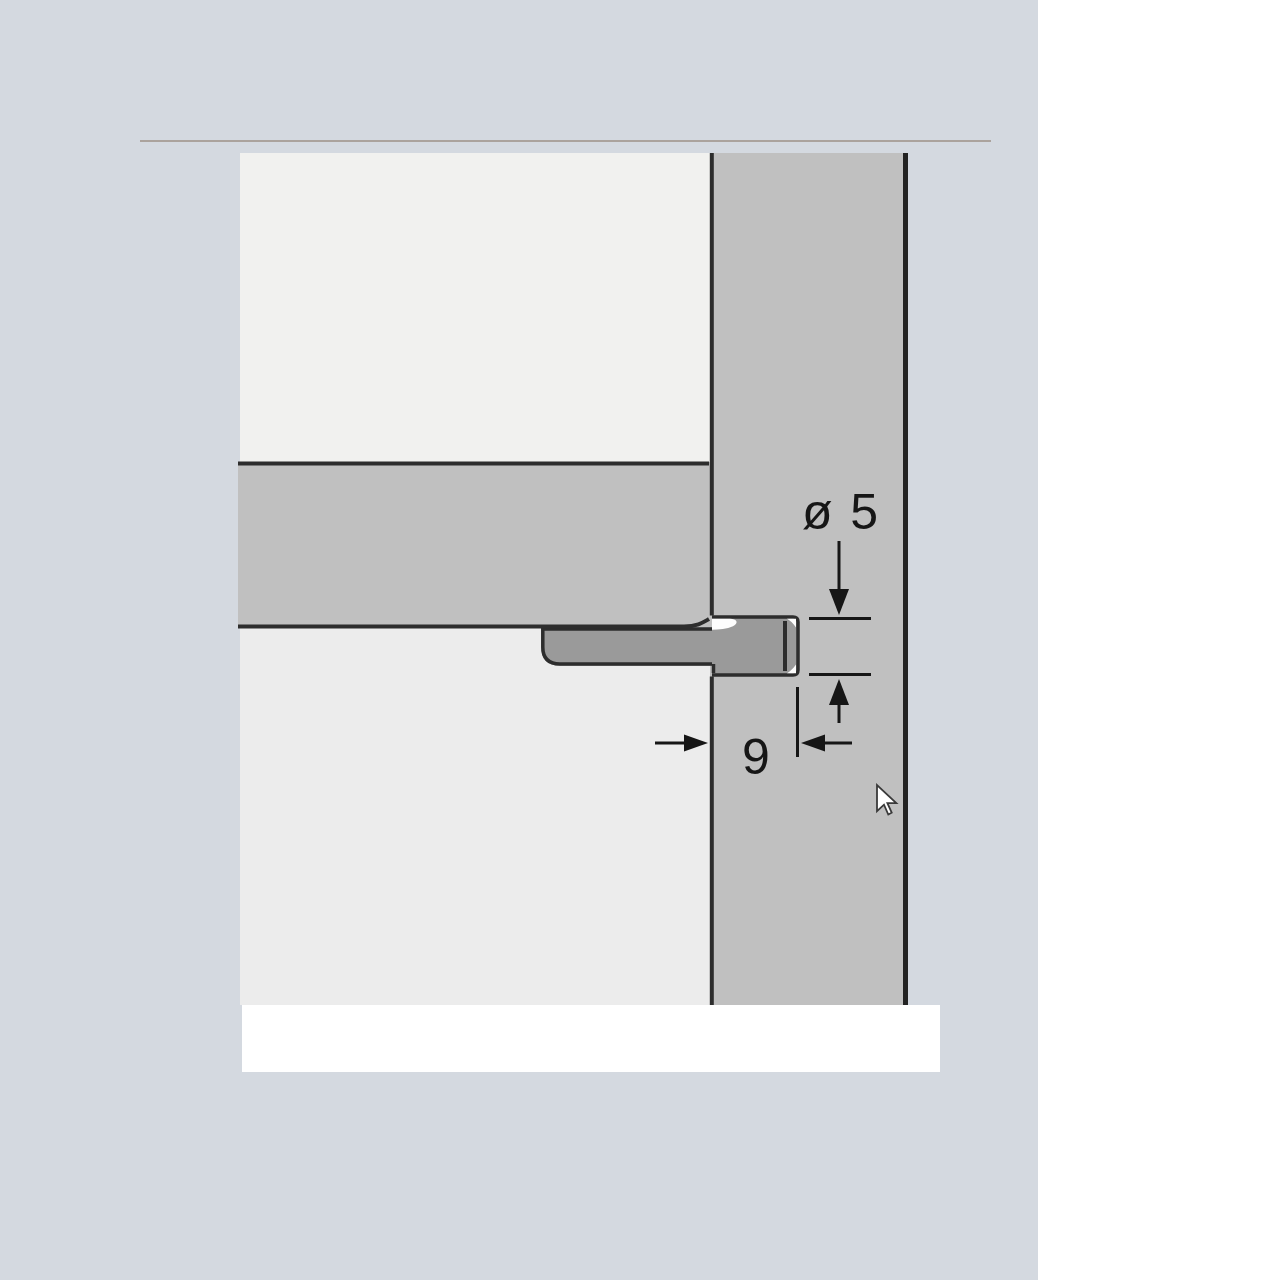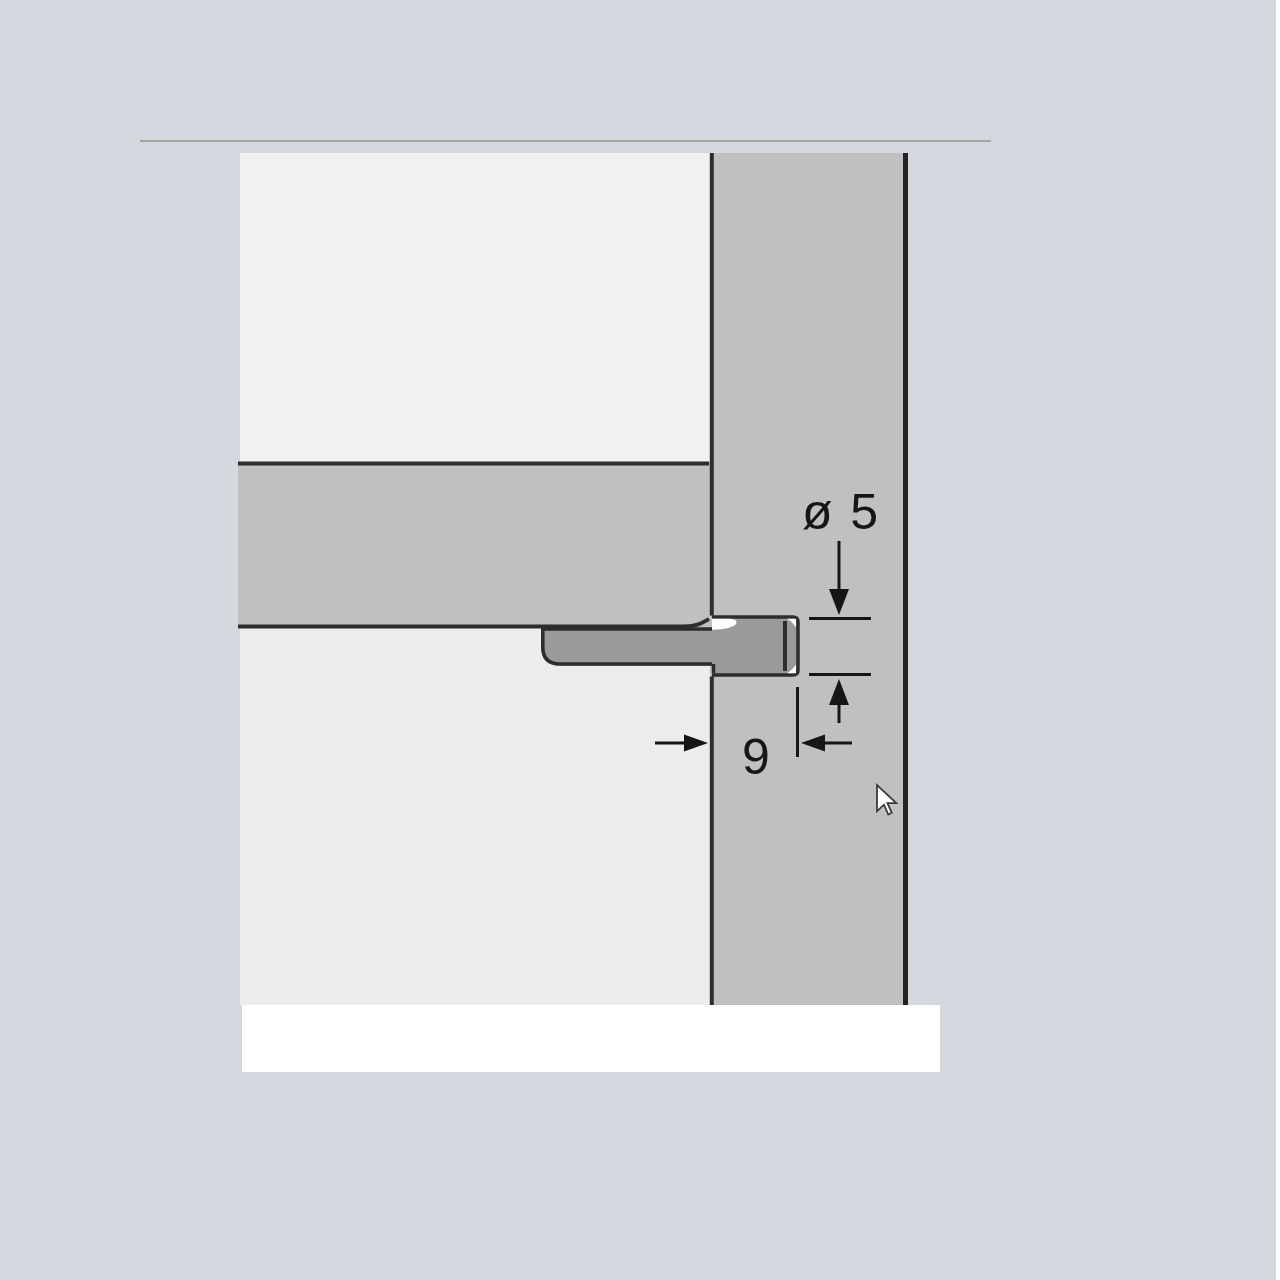--- a/index.html
+++ b/index.html
@@ -1,19 +1,19 @@
 <!DOCTYPE html>
 <html><head>
 <meta charset="utf-8">
 <style>
   html, body { margin: 0; padding: 0; }
   body { font-family: "Liberation Sans", sans-serif; }
   .stage {
     position: relative;
-    width: 1276px;
+    width: 1038px;
     height: 1280px;
     overflow: hidden;
   }
   svg { display: block; }
   .outline  { stroke: #2d2d2d; stroke-width: 3.5; fill: none; stroke-linecap: butt; }
   .outline4 { stroke: #2d2d2d; stroke-width: 4;   fill: none; stroke-linecap: butt; }
   .outline5 { stroke: #232323; stroke-width: 5;   fill: none; stroke-linecap: butt; }
   .rule     { stroke-width: 2; fill: none; }
   .dim      { stroke: #161616; stroke-width: 3; fill: none; stroke-linecap: butt; }
   .dim-head { fill: #161616; stroke: none; }

